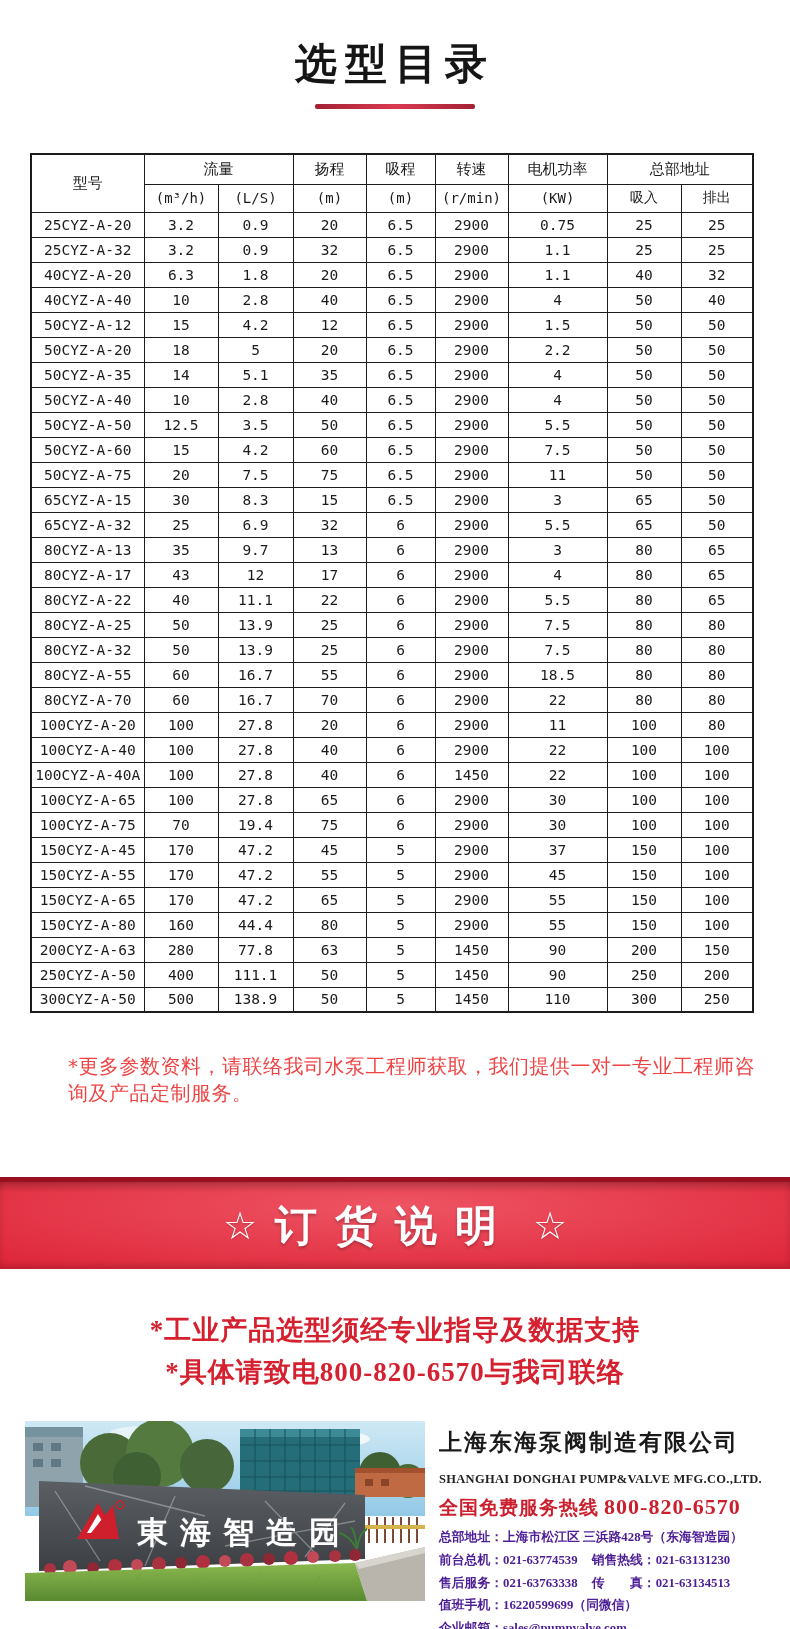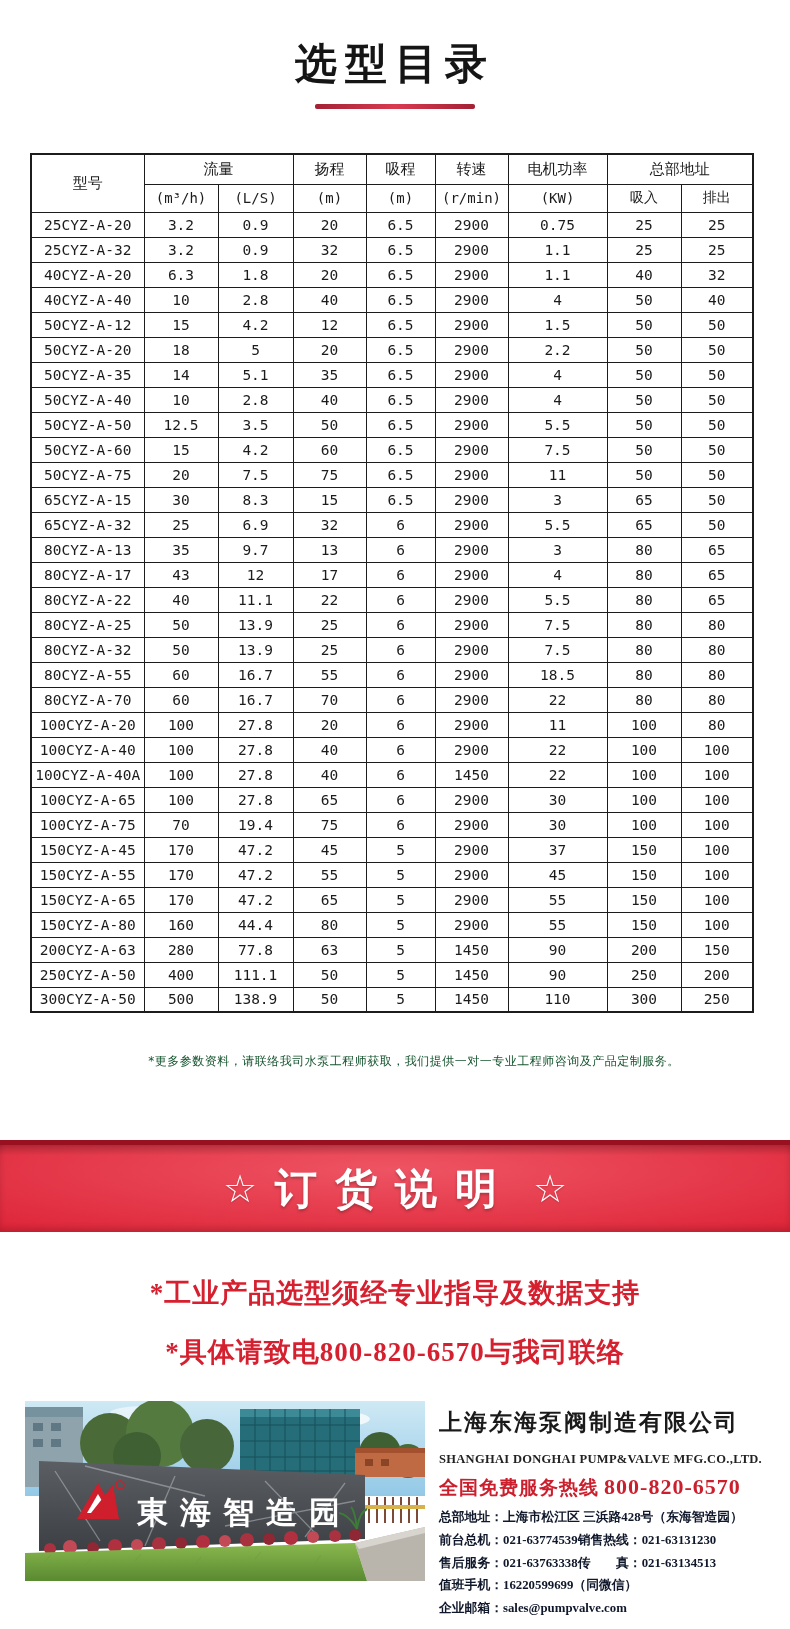--- a/index.html
+++ b/index.html
@@ -33,22 +33,22 @@
     border:1px solid #1c1c1c; text-align:center; vertical-align:middle;
     padding:0; font-weight:400; white-space:nowrap; overflow:hidden;
   }
   table.spec { border:2px solid #1c1c1c; }
   thead tr.h1 th { height:30px; font-size:15px; }
   thead tr.h2 th { height:28px; font-size:14px; }
   tbody tr { height:25px; }
   tbody td { font-size:14.5px; }
 
   .footnote {
-    margin:40px 0 0 38px; font-size:12px; color:#14532d;
-    letter-spacing:.5px; font-weight:500;text-align:center;
+    margin:40px 0 0 38px; font-size:20px; color:#ef4444;
+    letter-spacing:.5px; font-weight:500;
   }
 
   
   .order-banner {
     margin-top:70px; height:92px; width:790px;
     display:flex; align-items:center; justify-content:center;
     background:
       linear-gradient(180deg, rgba(0,0,0,.22) 0%, rgba(0,0,0,0) 12%),
       radial-gradient(130% 170% at 50% 28%, #ee5463 0%, #de2639 55%, #c31227 100%);
     border-top:5px solid #991021;
@@ -59,21 +59,21 @@
     text-shadow:0 1px 2px rgba(0,0,0,.2);
   }
   .order-banner .banner-title {
     color:#fff; font-size:42px; font-weight:800; letter-spacing:18px;
     text-shadow:0 2px 3px rgba(0,0,0,.25);
   }
 
   
   .order-notes { margin-top:40px; text-align:center; }
   .order-notes p {
-    margin:17px; line-height:42px;
+    margin:0; line-height:42px;
     font-family:"Liberation Serif","DejaVu Serif",serif;
     font-size:27px; font-weight:800; color:#d5202f; letter-spacing:1px;
   }
 
   
   .footer {
     margin-top:28px; display:flex; align-items:flex-start;
     padding:0 18px 0 25px; gap:14px;
   }
   .photo-box { width:400px; height:220px; flex:none; }
@@ -90,27 +90,27 @@
     white-space:nowrap;
   }
   .hotline { margin-top:7px; white-space:nowrap; }
   .hotline .hl-label { color:#cc1f2d; font-size:19px; font-weight:800; letter-spacing:1px; }
   .hotline .hl-number {
     color:#cc1f2d; font-size:22px; font-weight:800;
     font-family:"Liberation Serif","DejaVu Serif",serif; letter-spacing:1px;
   }
   .contacts { margin-top:5px; }
   .contact-line {
-    font-size:12.8px; font-weight:700; color:#0f172a;
+    font-size:12.8px; font-weight:700; color:#4c1d95;
     line-height:1.78; white-space:nowrap;
   }
   .contact-line .val {
     font-family:"Liberation Serif","DejaVu Serif",serif; font-weight:700;
   }
-  .contact-line .pair2 { }
+  .contact-line .pair2 { margin-left:14px; }
 </style>
 </head>
 <body>
 
 <div class="page">
 
   <h1 class="page-title">选型目录</h1>
   <div class="title-underline"></div>
 
   <div class="table-wrap">

